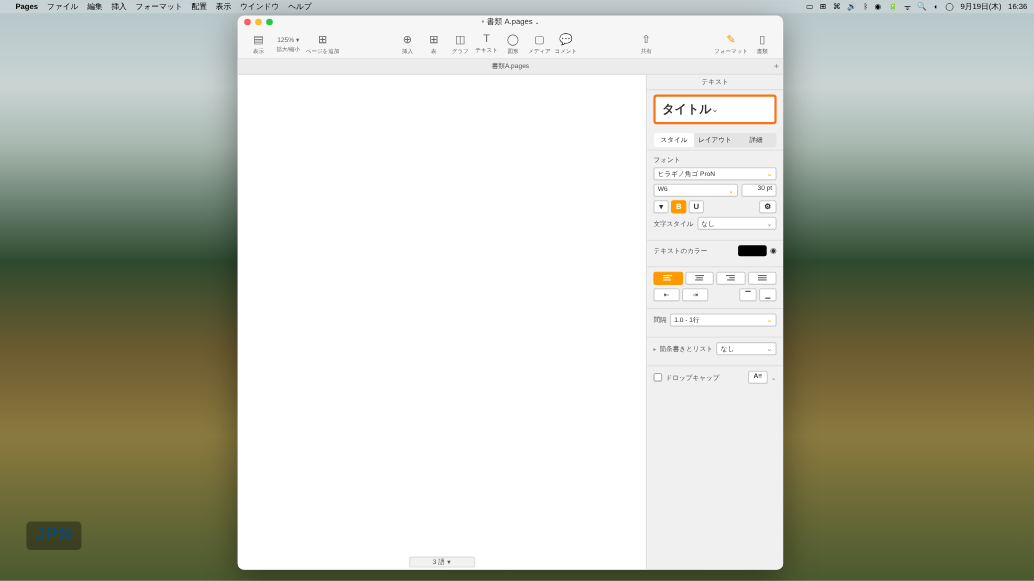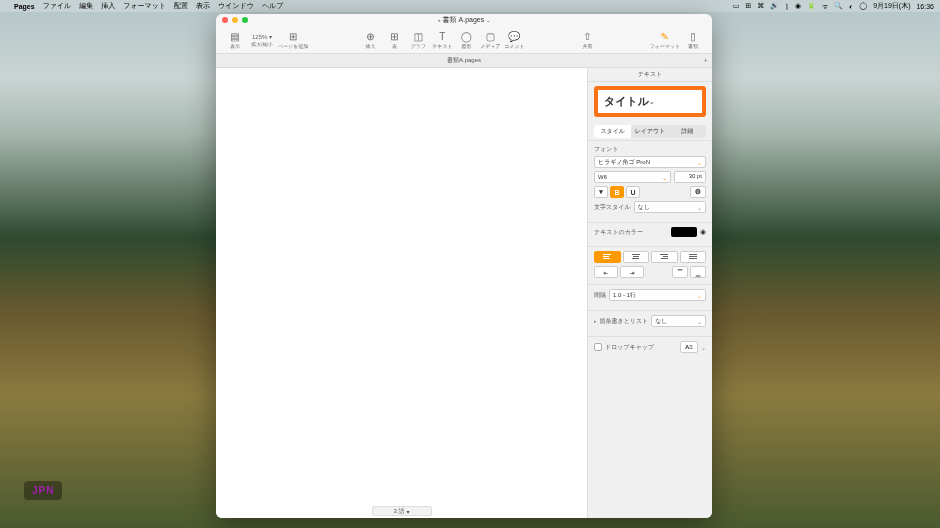--- a/index.html
+++ b/index.html
@@ -22,42 +22,42 @@
 .tspace { flex: 1; }
 .tabbar { height: 14px; background: #ececec; border-bottom: 1px solid #ddd; display: flex; align-items: center; justify-content: center; font-size: 6px; color: #555; position: relative; }
 .tabbar .plus { position: absolute; right: 4px; font-size: 8px; color: #888; }
 .body { flex: 1; display: flex; overflow: hidden; }
 .page-area { flex: 1; background: #fff; position: relative; overflow: hidden; }
 .page { position: absolute; left: 16px; top: 18px; right: 12px; }
 .doc-title { font-size: 22px; font-weight: 800; color: #000; }
 .sidebar { width: 125px; background: #f0f0f0; border-left: 1px solid #ddd; display: flex; flex-direction: column; font-size: 6px; color: #333; }
 .sb-head { height: 14px; display: flex; align-items: center; justify-content: center; font-size: 6px; color: #555; border-bottom: 1px solid #ddd; }
 .sb-style { padding: 4px 6px; }
-.sb-style-sel { background: #fff; border: 4px solid #f97316; border-radius: 3px; padding: 4px 6px; font-size: 11px; font-weight: 700; display: flex; align-items: center; justify-content: flex-start; }
+.sb-style-sel { background: #fff; border: 2px solid #f97316; border-radius: 3px; padding: 4px 6px; font-size: 11px; font-weight: 700; display: flex; align-items: center; justify-content: flex-start; }
 .sb-tabs { display: flex; margin: 4px 6px 0; background: #e4e4e4; border-radius: 3px; overflow: hidden; }
 .sb-tabs .t { flex: 1; text-align: center; padding: 2px 0; font-size: 6px; cursor: pointer; }
 .sb-tabs .t.active { background: #fff; }
 .sb-sec { padding: 4px 6px; border-top: 1px solid #e0e0e0; margin-top: 2px; }
 .sb-lbl { font-size: 6px; color: #555; margin-bottom: 2px; display: block; }
 .sb-row { display: flex; gap: 3px; margin-bottom: 3px; align-items: center; }
 .sb-sel { flex: 1; background: #fff; border: 1px solid #ccc; border-radius: 2px; padding: 1px 3px; font-size: 6px; display: flex; align-items: center; justify-content: space-between; height: 12px; }
 .sb-chev { color: #f90; font-size: 6px; }
 .sb-num { width: 32px; background: #fff; border: 1px solid #ccc; border-radius: 2px; padding: 1px 3px; font-size: 6px; text-align: right; height: 12px; }
 .btns { display: flex; gap: 2px; }
 .btn { width: 14px; height: 12px; background: #fff; border: 1px solid #ccc; border-radius: 2px; display: flex; align-items: center; justify-content: center; font-size: 7px; font-weight: bold; }
 .btn.active { background: #f90; color: #fff; border-color: #f90; }
 .color-sw { width: 26px; height: 10px; background: #000; border-radius: 2px; }
 .align-row { display: flex; gap: 2px; }
 .align-btn { flex: 1; height: 12px; background: #fff; border: 1px solid #ccc; border-radius: 2px; display: flex; align-items: center; justify-content: center; }
 .align-btn.active { background: #f90; border-color: #f90; }
 .align-ic { width: 8px; height: 6px; display: flex; flex-direction: column; gap: 1px; }
 .align-ic span { height: 1px; background: #666; }
 .align-btn.active .align-ic span { background: #fff; }
 .statusbar { position: absolute; bottom: 2px; left: 50%; transform: translateX(-50%); width: 60px; height: 10px; background: #f2f2f2; border: 1px solid #ddd; border-radius: 2px; display: flex; align-items: center; justify-content: center; font-size: 6px; color: #555; gap: 2px; }
-.jpn { position: absolute; bottom: 28px; left: 24px; background: rgba(0,0,0,0.35); color: #a21caf; padding: 4px 8px; border-radius: 4px; font-size: 10px; font-weight: 600; letter-spacing: 1px; }
+.jpn { position: absolute; bottom: 28px; left: 24px; background: rgba(0,0,0,0.35); color: #0c4a6e; padding: 4px 8px; border-radius: 4px; font-size: 16px; font-weight: 600; letter-spacing: 1px; }
 .checkbox { width: 8px; height: 8px; border: 1px solid #aaa; border-radius: 2px; background: #fff; flex-shrink: 0; }
 </style>
 </head>
 <body>
 
 <div class="menubar">
   <div class="left">
     <span class="apple"></span>
     <span style="font-weight:600">Pages</span>
     <span>ファイル</span>

